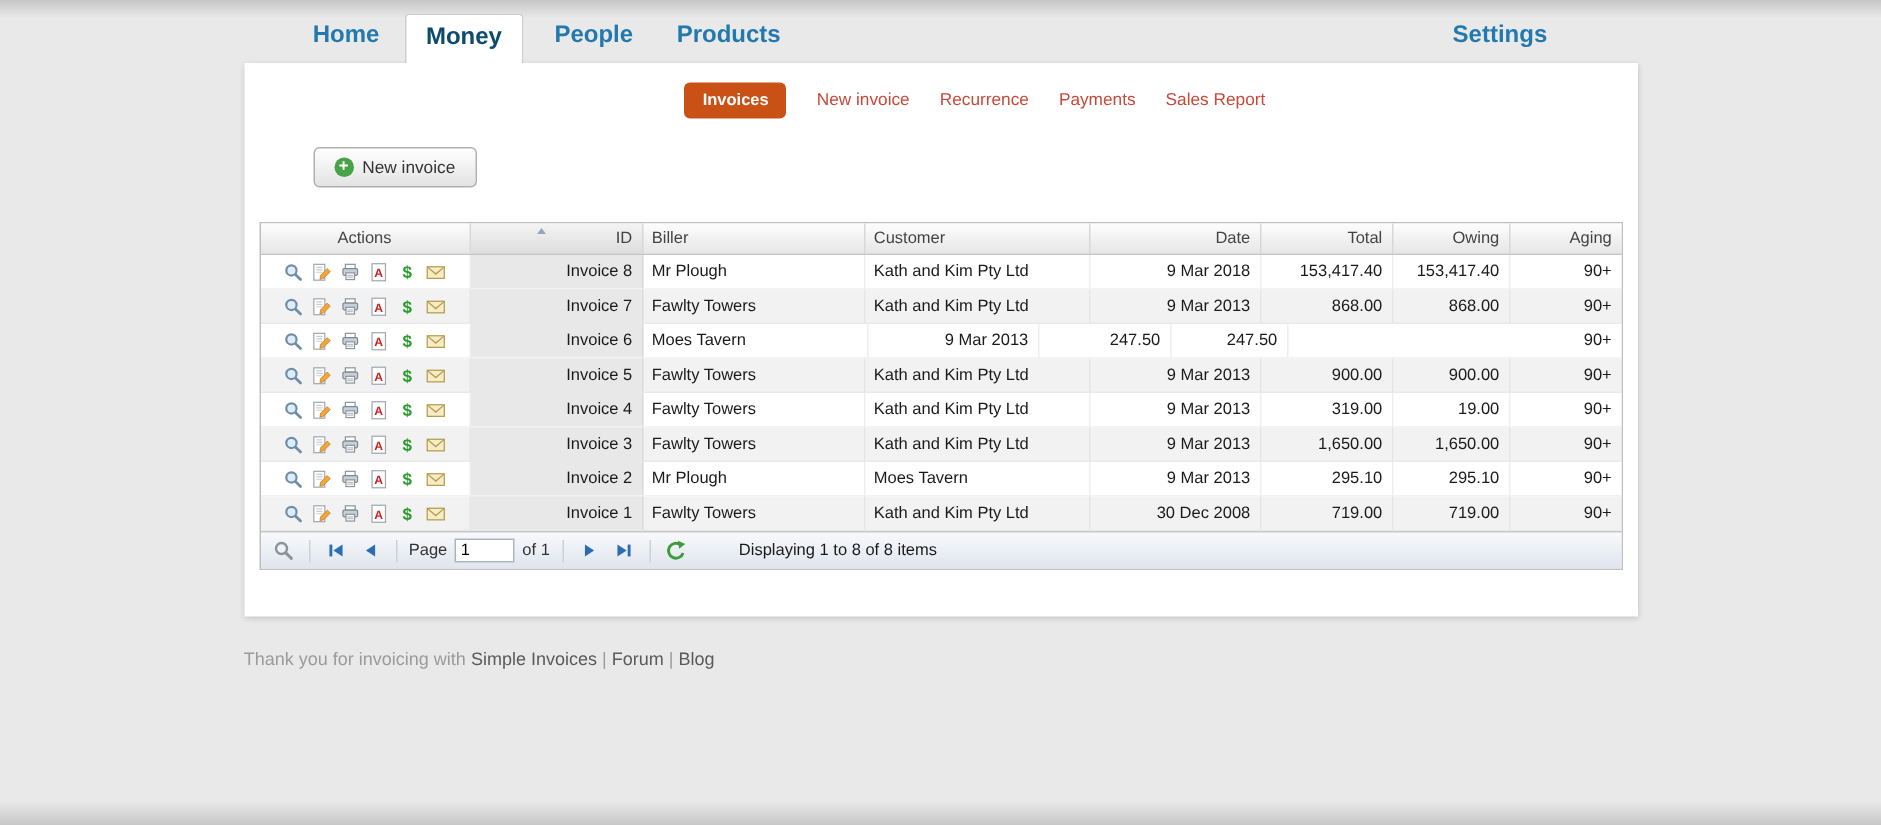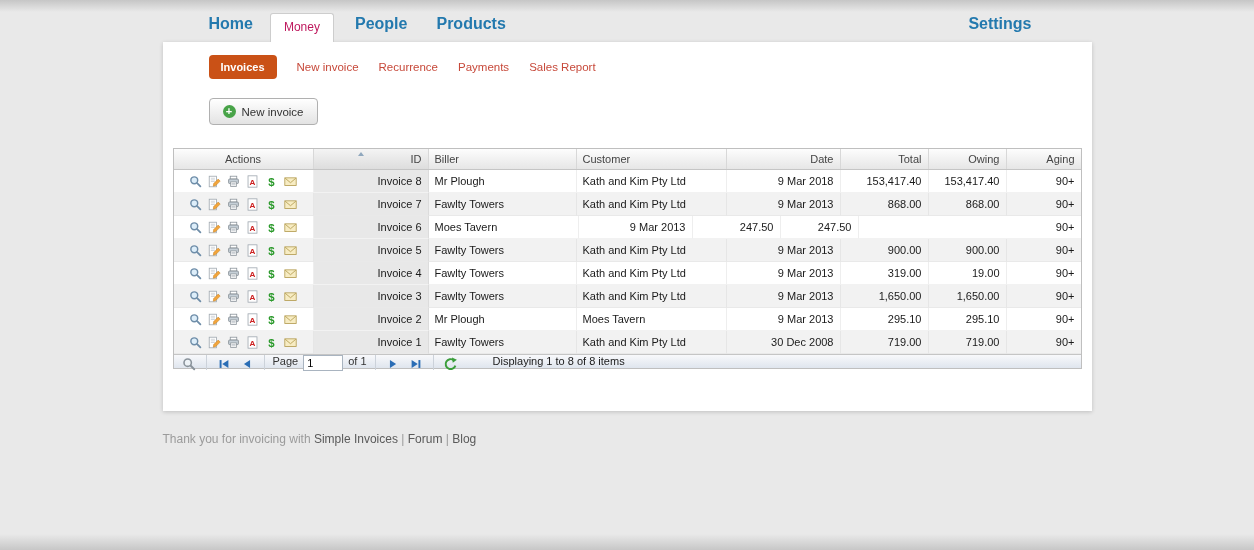--- a/index.html
+++ b/index.html
@@ -9,29 +9,29 @@
     background:linear-gradient(180deg,#c6c6c6 0px,#e9e9e9 12px,#e9e9e9 534px,#c7c7c7 550px);
   }
   .content { width:929px; margin:0 auto; }
 
   
   .nav { display:flex; align-items:flex-end; height:42px; padding-left:46px; }
   .nav-link { color:#2379ae; font-size:16px; font-weight:bold; text-decoration:none; padding-bottom:9px; cursor:pointer; white-space:nowrap; }
   .nav-home { margin-right:17px; }
   .nav-people { margin-right:29px; }
   .money-tab { background:#fff; border:1px solid #cdcdcd; border-bottom:none; border-radius:3px 3px 0 0;
-    padding:6px 13px 8px; font-size:12px; font-weight:normal; color:#be185d; margin-right:21px;
+    padding:6px 13px 8px; font-size:16px; font-weight:bold; color:#0c4a6e; margin-right:21px;
     position:relative; z-index:2; cursor:pointer; }
   .nav-settings { margin-left:auto; margin-right:60px; }
 
   
   .panel { width:929px; height:369px; margin:0 auto; background:#fff;
     box-shadow:0 1px 4px rgba(0,0,0,0.18); position:relative; }
 
-  .subnav { display:flex; align-items:center; padding:13px 0 0 46px; gap:20px; }
+  .subnav { display:flex; align-items:center; padding:13px 0 0 46px; gap:20px;justify-content:center; }
   .pill { background:#ca5116; color:#fff; font-size:11px; font-weight:bold; padding:6px 12px; border-radius:4px; cursor:pointer; }
   .subnav-link { color:#c7493a; font-size:11.5px; text-decoration:none; cursor:pointer; }
 
   .toolbar { display:flex; align-items:center; margin-top:19px; padding:0 50px 0 46px; }
   .btn-new { display:inline-flex; align-items:center; gap:6px; background:linear-gradient(#ffffff,#e3e3e3);
     border:1px solid #b0b0b0; border-radius:4px; padding:6px 13px; font-size:11.5px; color:#333;
     cursor:pointer; font-family:inherit; }
   .plus-icon { width:13px; height:13px; border-radius:50%; background:#48a348; color:#fff;
     font-size:11px; line-height:12px; text-align:center; font-weight:bold; display:inline-block; }
   .filters { margin-left:auto; display:flex; align-items:center; gap:10px; }
@@ -65,21 +65,21 @@
   .c-customer { width:150px; }
   .c-date { width:114px; }
   .c-total { width:88px; }
   .c-owing { width:78px; }
   .c-aging { width:87px; flex:1; border-right:none !important; }
   .c-id, .c-date, .c-total, .c-owing, .c-aging { text-align:right; }
   .grid-body .c-actions { display:flex; align-items:center; justify-content:center; gap:5px; }
   .act { width:14px; height:14px; display:inline-flex; align-items:center; justify-content:center; cursor:pointer; }
 
   
-  .pagination { display:flex; align-items:flex-start; height:14px; background:linear-gradient(#f8f9fb,#dfe5ee);
+  .pagination { display:flex; align-items:center; height:25px; background:linear-gradient(#f8f9fb,#dfe5ee);
     border-top:1px solid #c5c5c5; padding:0 6px; font-size:11px; color:#222; gap:5px; }
   .pg-btn, .pg-icon { width:18px; height:18px; display:inline-flex; align-items:center; justify-content:center; cursor:pointer; }
   .pg-sep { width:1px; height:15px; background:#ccd2da; margin:0 3px; }
   .pg-label { color:#333; }
   .pg-input { width:40px; height:16px; border:1px solid #a9b4c0; font-size:11px; font-family:inherit; padding:1px 3px; background:#fff; }
   .pg-status { margin-left:28px; color:#1a1a1a; }
 
   
   .footer { width:929px; margin:21px auto 0; text-align:left; font-size:12px; color:#9b9b9b; }
   .footer a { color:#5a5a5a; text-decoration:none; cursor:pointer; }

